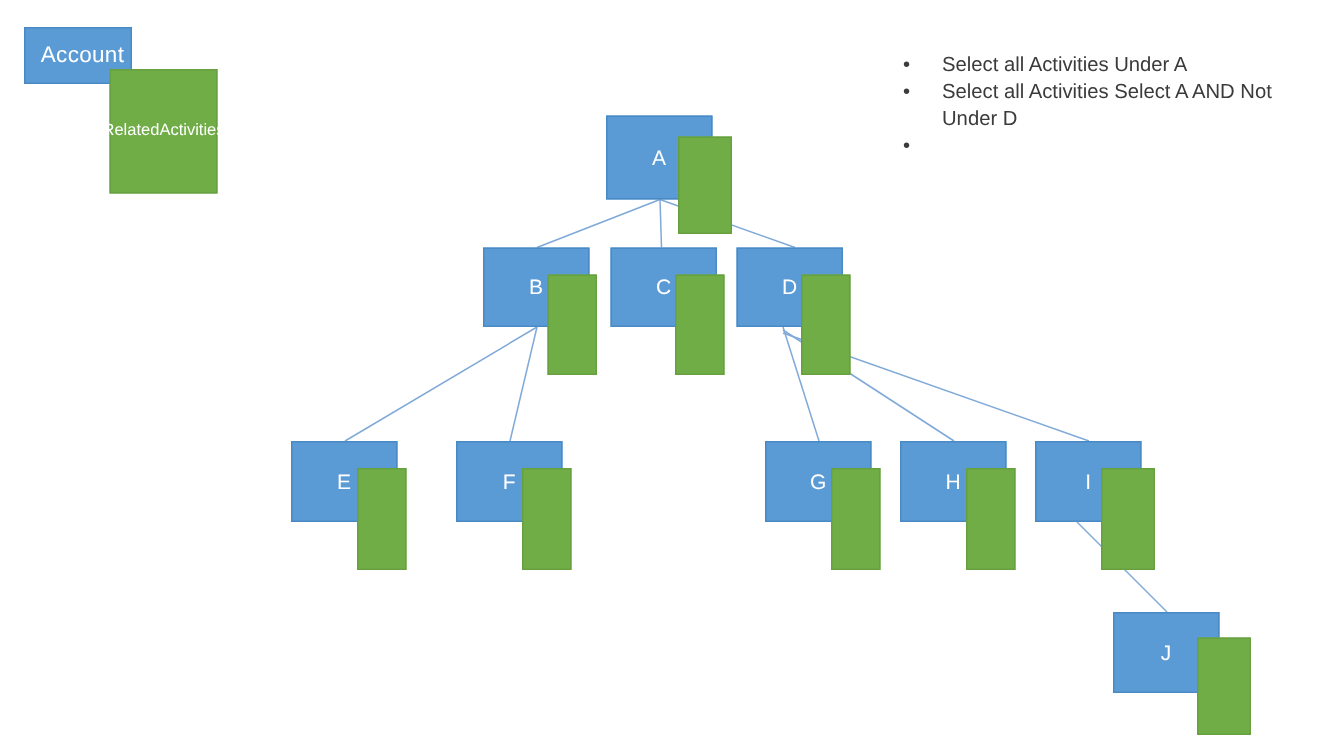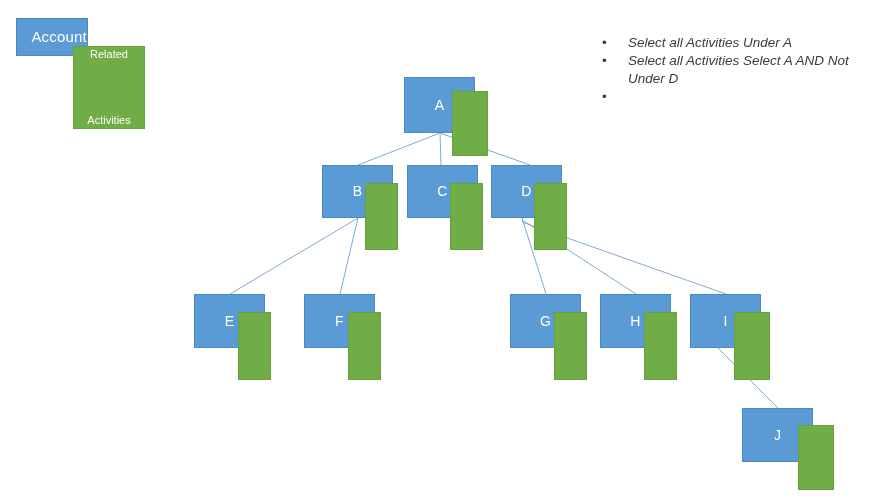--- a/index.html
+++ b/index.html
@@ -30,23 +30,23 @@
     line-height:1.15;
     letter-spacing:.2px;
   }
   .green{
     position:absolute;
     background:#70AD47;
     border:1px solid #66a03f;
     box-sizing:border-box;
     color:#ffffff;
     display:flex;
-    flex-direction:column;
+    flex-direction:row;
     align-items:center;
-    justify-content:space-between;
+    justify-content:center;
     font-size:11px;
     line-height:1.35;
     text-align:center;
   }
 
   
   .legend{
     position:absolute;
     left:596px;top:34px;width:292px;
     z-index:3;
@@ -61,21 +61,21 @@
   }
   .legend-bullet{
     position:absolute;
     left:6px;top:0px;
     width:10px;
     text-align:left;
     font-size:13.5px;
     line-height:18px;
     color:#3b3b3b;
   }
-  .legend-text{display:block;font-style:italic;}
+  .legend-text{display:block;}
 </style>
 </head>
 <body>
 
 <div id="canvas">
 
   <svg class="edges" id="edge-layer" viewBox="0 0 896 504" width="896" height="504">
       <line x1="440" y1="133" x2="358" y2="165" stroke="#7FA9D8" stroke-width="1"></line>
       <line x1="440" y1="133" x2="441" y2="165" stroke="#7FA9D8" stroke-width="1"></line>
       <line x1="440" y1="133" x2="530" y2="165" stroke="#7FA9D8" stroke-width="1"></line>
@@ -95,21 +95,21 @@
       <div class="legend-item">
         <span class="legend-bullet">•</span>
         <span class="legend-text">Select all Activities Select A AND Not Under D</span>
       </div>
       <div class="legend-item">
         <span class="legend-bullet">•</span>
       </div>
     </div>
 
   <div class="node">
-    <div class="box" id="account-box" style="left:16px;top:18px;width:72px;height:38px;justify-content:flex-end;padding-left:6px;font-size:15px;">
+    <div class="box" id="account-box" style="left:16px;top:18px;width:72px;height:38px;justify-content:center;padding-left:6px;font-size:15px;">
       <span>Account</span>
     </div>
     <div class="green" id="related-box" style="left:73px;top:46px;width:72px;height:83px;">
       <span>Related</span>
       <span>Activities</span>
     </div>
   </div>
 
   <div id="node-layer">
       <div class="node">

